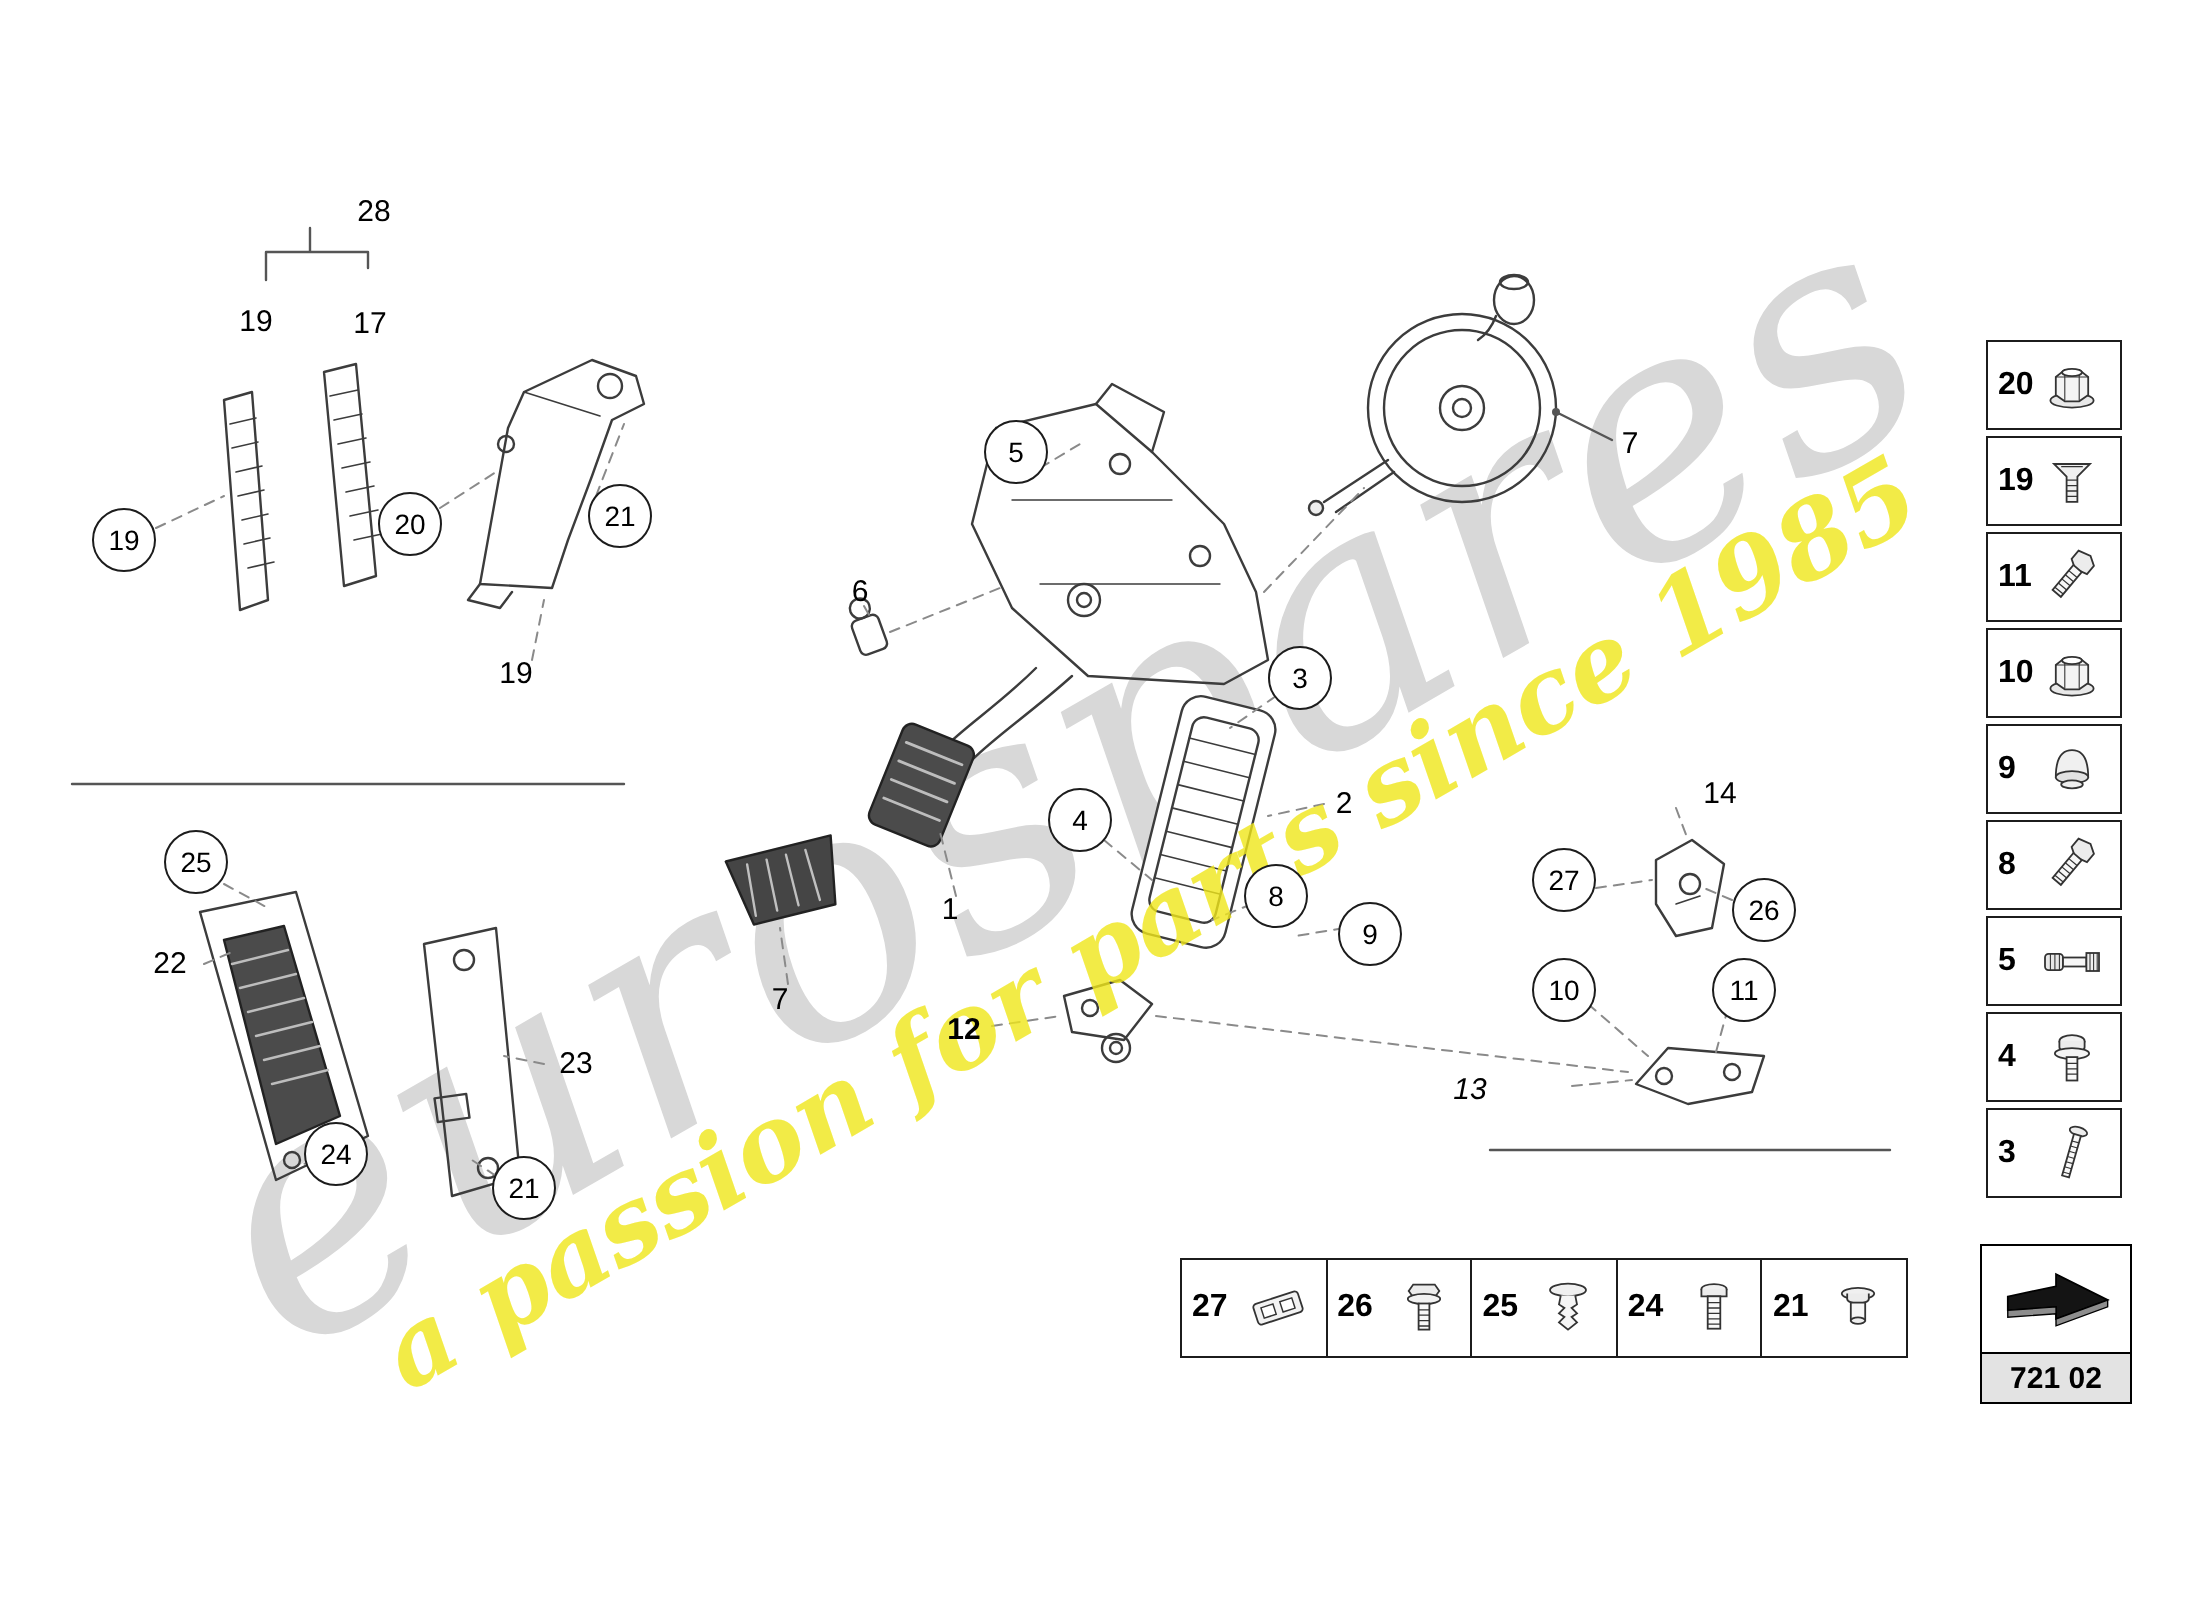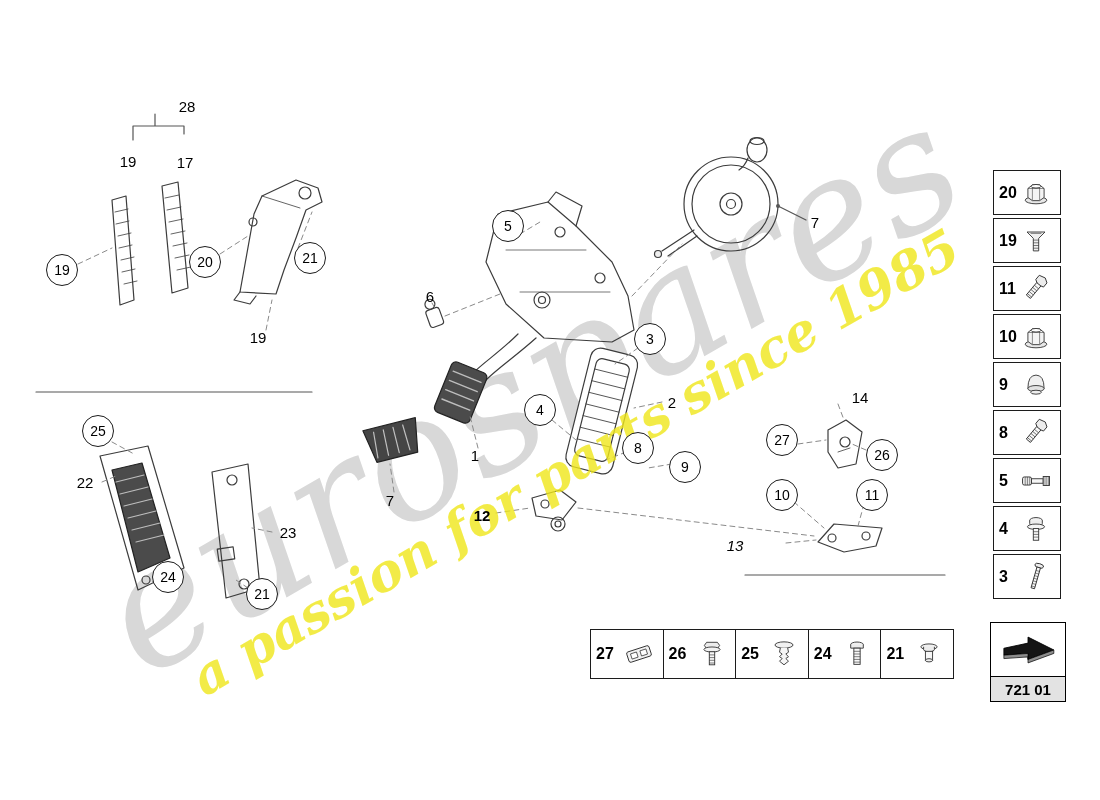--- a/index.html
+++ b/index.html
@@ -393,16 +393,16 @@
       </div>
   </div>
 
   <div class="code-box">
     <div class="arrow">
       <svg viewBox="0 0 72 48" xmlns="http://www.w3.org/2000/svg">
         <path d="M8 22 L36 16 V9 L66 24 L36 35 V28 L8 30 Z" fill="#141414" stroke="#000" stroke-width="1"></path>
         <path d="M8 30 L8 34 L36 32 V39 L66 28 L66 24 L36 35 V28 Z" fill="#8d8d8d" stroke="#000" stroke-width="0.8"></path>
       </svg>
     </div>
-    <div class="code">721 01</div>
+    <div class="code">721 02</div>
   </div>
 
 </div>
 
 </body></html>

